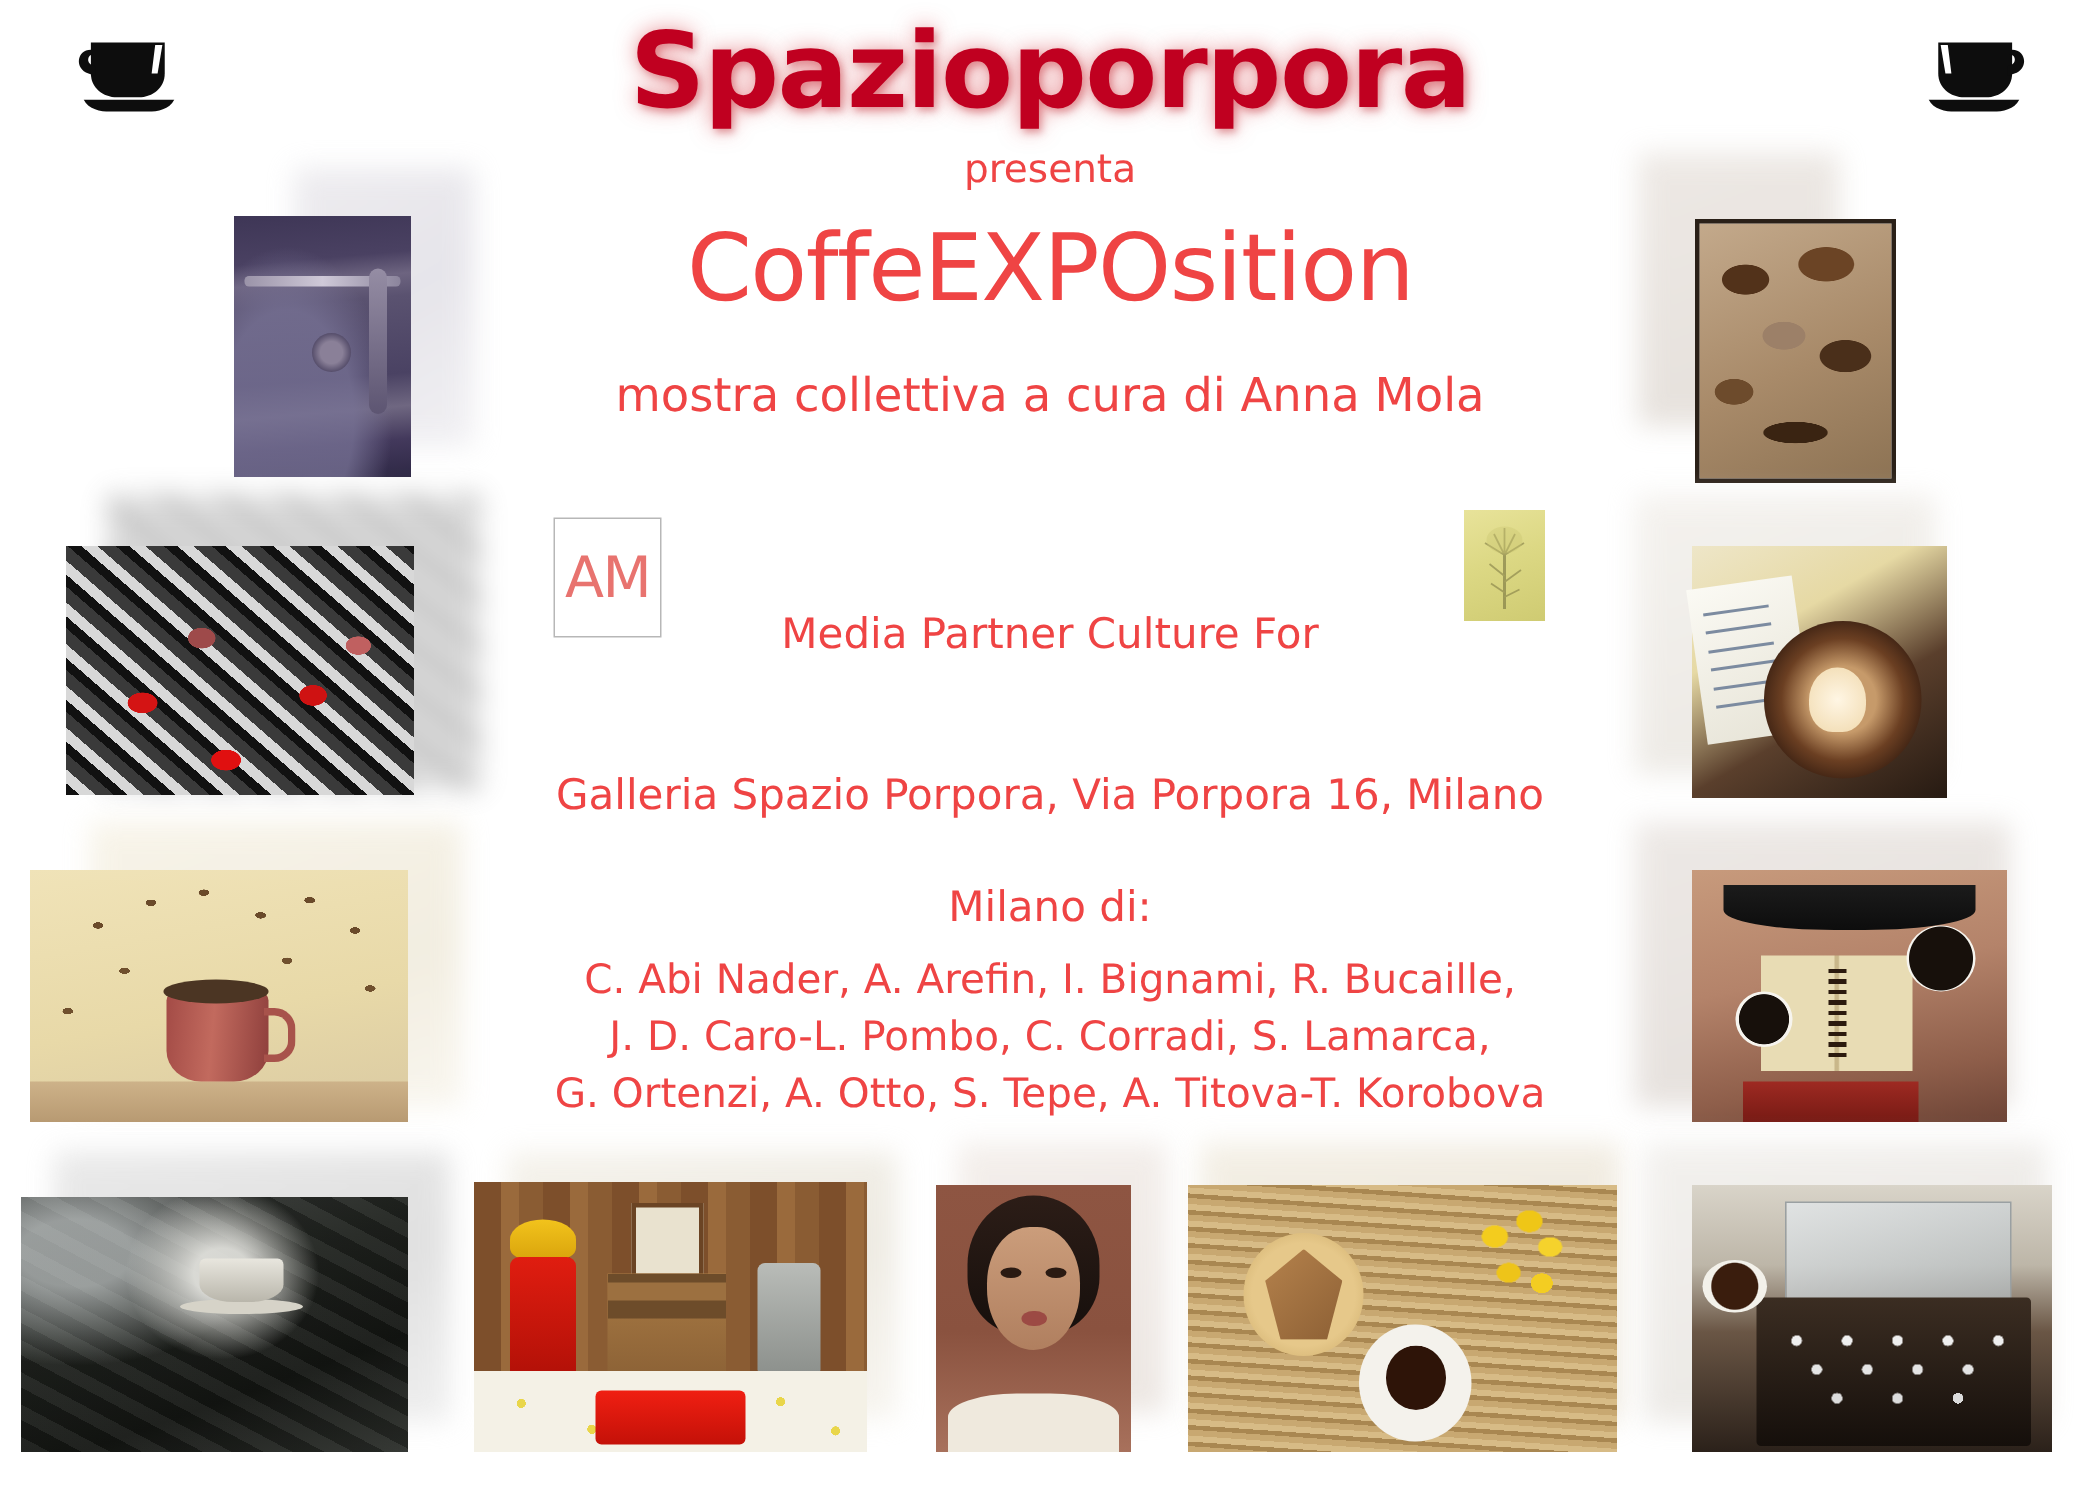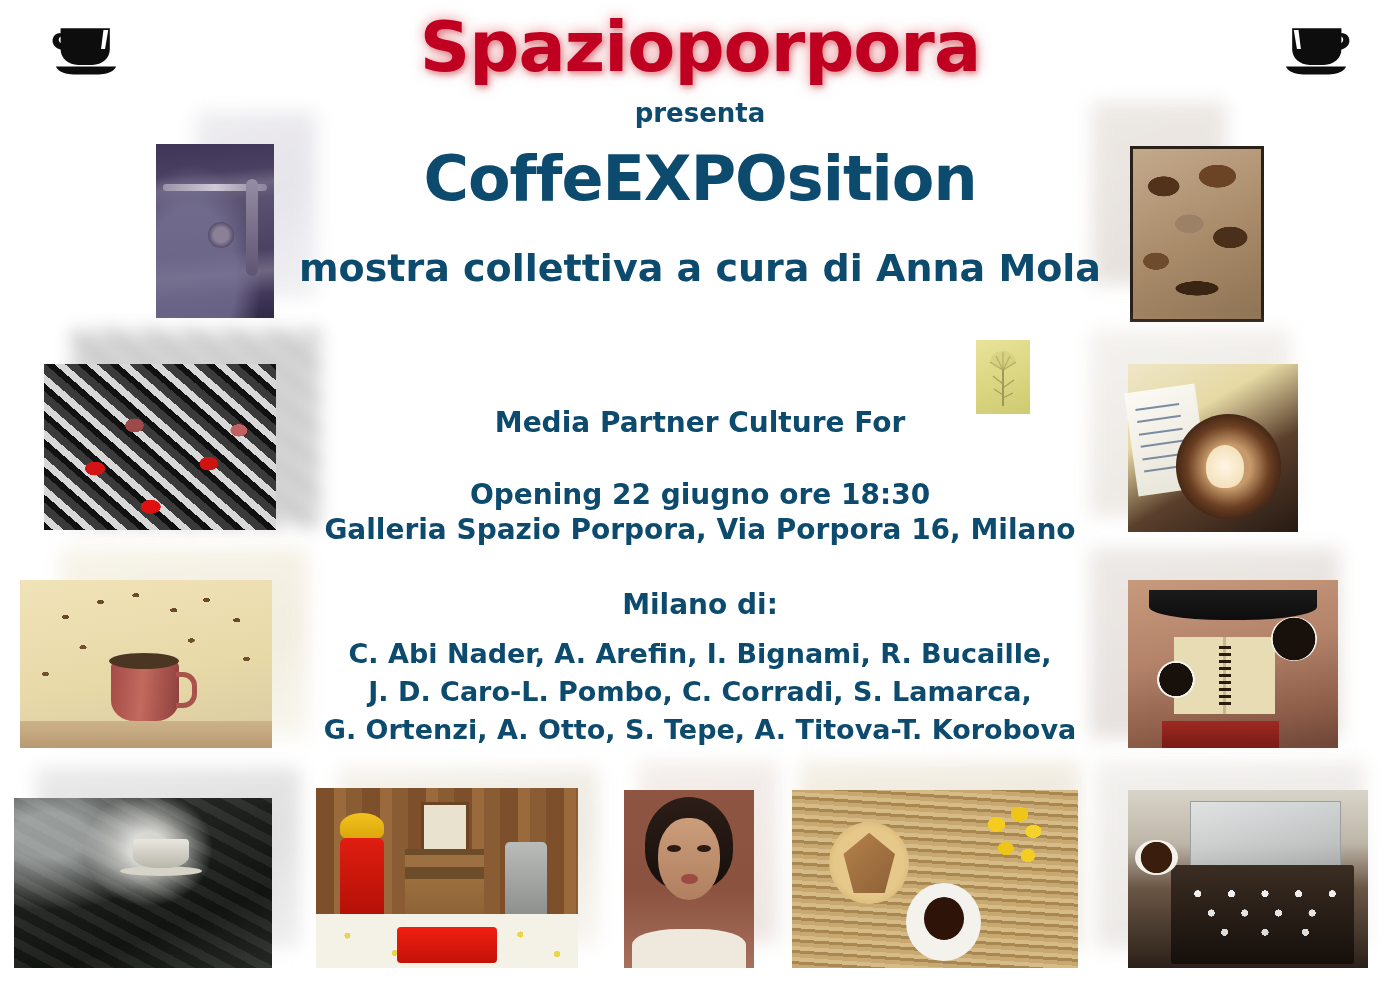--- a/index.html
+++ b/index.html
@@ -12,33 +12,33 @@
     overflow:hidden;
   }
 
   
   .cup{position:absolute;width:80px;height:54px;}
   .cup svg{display:block;width:100%;height:100%;}
   #cup-left{left:46px;top:22px;}
   #cup-right{left:1276px;top:22px;transform:scaleX(-1);}
 
   
-  .txt{position:absolute;text-align:center;color:#0c4a6e;white-space:nowrap;font-weight:bold;}
+  .txt{position:absolute;text-align:center;color:#ef4444;white-space:nowrap;}
 
   #brand{
     left:0;right:0;top:6px;
     font-size:70px;font-weight:bold;
     color:#C00020;
     letter-spacing:-1px;
     text-shadow:0 0 14px rgba(215,60,70,.55), 2px 3px 5px rgba(180,30,40,.35);
     font-family:"DejaVu Sans","Liberation Sans",sans-serif;
   }
   #presenta{left:0;right:0;top:98px;font-size:26px;}
   #maintitle{left:0;right:0;top:142px;font-size:62px;letter-spacing:-1px;}
-  #subtitle{left:0;right:0;top:246px;font-size:38px;}
+  #subtitle{left:0;right:0;top:246px;font-size:31px;}
   #dates{left:0;right:0;top:328px;font-size:34px;}
   #media{left:0;right:0;top:406px;font-size:28px;}
   #opening{left:0;right:0;top:478px;font-size:28px;}
   #venue{left:0;right:0;top:513px;font-size:28px;}
   #opere{left:0;right:0;top:588px;font-size:28px;}
   .artists{left:0;right:0;font-size:27px;}
   #artists1{top:638px;}
   #artists2{top:676px;}
   #artists3{top:714px;}
 
@@ -381,35 +381,37 @@
   </div>
 
   <div class="ghost" id="g-typewriter"></div>
   <div class="ph" id="p-typewriter">
     <div class="glass"></div>
     <div class="body"></div>
     <div class="keys"></div>
     <div class="cupt"></div>
   </div>
 
+  <div id="am-logo">
+    <span>AM</span>
+  </div>
 
   <div id="yellow-card">
     <svg viewBox="0 0 54 74" aria-hidden="true">
       <path d="M27 66 L27 30" stroke="#6e6a3a" stroke-width="2" fill="none"></path>
       <path d="M27 44 L17 36 M27 48 L38 40 M27 55 L18 49 M27 58 L37 53" stroke="#7a7540" stroke-width="1.2" fill="none"></path>
       <path d="M27 30 L20 16 M27 30 L27 12 M27 30 L34 16 M27 30 L14 22 M27 30 L40 22" stroke="#7a7540" stroke-width="1.2" fill="none"></path>
       <ellipse cx="27" cy="20" rx="12" ry="9" fill="#b8b35c" opacity="0.4"></ellipse>
     </svg>
   </div>
 
   <div class="txt" id="brand">Spazioporpora</div>
   <div class="txt" id="presenta">presenta</div>
   <div class="txt" id="maintitle">CoffeEXPOsition</div>
   <div class="txt" id="subtitle">mostra collettiva a cura di Anna Mola</div>
   <div class="txt" id="media">Media Partner Culture For</div>
-  <div class="txt" id="opening">Opening 22 giugno ore 18:30</div>
   <div class="txt" id="venue">Galleria Spazio Porpora, Via Porpora 16, Milano</div>
   <div class="txt" id="opere">Milano di:</div>
   <div class="txt artists" id="artists2">J. D. Caro-L. Pombo, C. Corradi, S. Lamarca,</div>
   <div class="txt artists" id="artists1">C. Abi Nader, A. Arefin, I. Bignami, R. Bucaille,</div>
   <div class="txt artists" id="artists3">G. Ortenzi, A. Otto, S. Tepe, A. Titova-T. Korobova</div>
 
 </div>
 
 </body></html>

